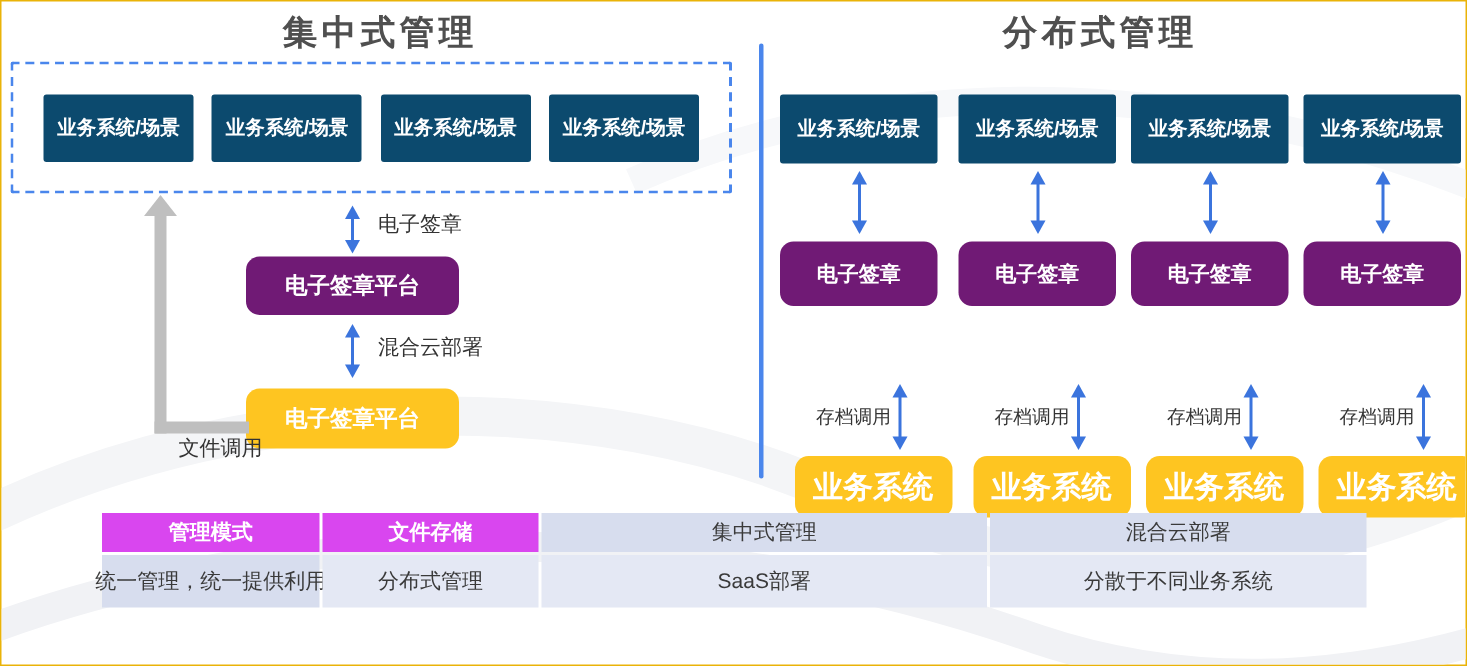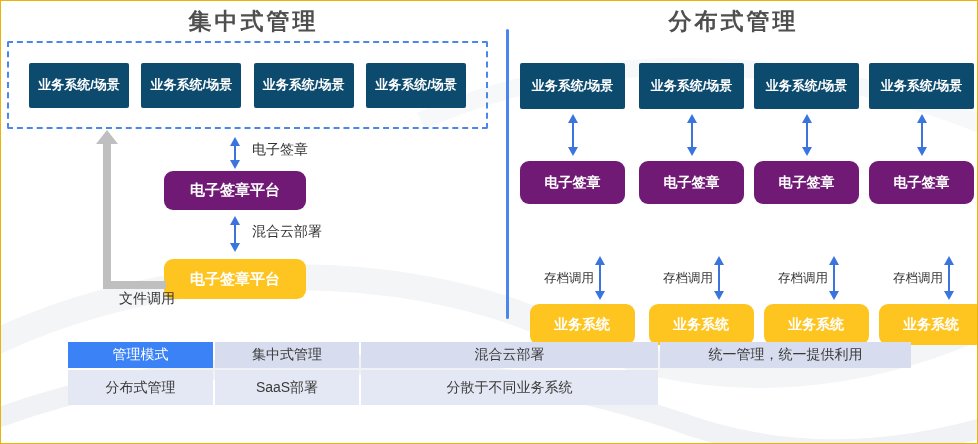--- a/index.html
+++ b/index.html
@@ -65,41 +65,41 @@
 
   
   .rcol { position:absolute; top:62px; width:105px; display:flex; flex-direction:column; align-items:center; }
   .rcol .blue-box { width:105px; height:46px; }
   .rcol .gap1 { height:52px; display:flex; align-items:center; justify-content:center; }
   .rcol .gap1 .darrow { height:36px; }
   .rcol .orange-box { width:105px; height:43px; font-size:14px; }
   .rcol .call-row { height:52px; display:flex; align-items:center; justify-content:center; gap:5px;margin-top:48px; }
   .rcol .call-row .call-label { font-size:12.5px; color:#333; white-space:nowrap; }
   .rcol .call-row .darrow { height:38px; }
-  .rcol .yellow-box { width:105px; height:41px; font-size:14px;margin-left:19px; }
+  .rcol .yellow-box { width:105px; height:41px; font-size:20px;margin-left:19px; }
 
   
   .l-esign  { position:absolute; left:163px; top:170px; width:142px; height:39px; font-size:15px; }
   .l-arch   { position:absolute; left:163px; top:258px; width:142px; height:40px; font-size:15px; }
   .l-arrow1 { position:absolute; left:233px; top:139px; height:26px; }
   .l-arrow2 { position:absolute; left:233px; top:218px; height:30px; }
 
   
   .cmp-table {
     position:absolute; left:67px; top:341px; width:843px;
     display:grid;
     grid-template-columns:145px 144px 297px 251px;
     grid-template-rows:26px 35px 33px;
     gap:2px;
   }
   .cmp-table .cell {
     display:flex; align-items:center; justify-content:center;
     font-size:14px; color:#3a3a3a; white-space:nowrap;
   }
-  .cmp-table .th { background:#3b82f6; color:#ffffff; font-weight:normal; }
+  .cmp-table .th { background:#d946ef; color:#ffffff; font-weight:bold; }
   .cmp-table .r1 { background:#d7ddee; }
   .cmp-table .r2 { background:#e4e8f4; }
 </style>
 </head>
 <body>
 
 <div class="stage">
 
   <svg class="waves" width="978" height="444" viewBox="0 0 978 444">
     <path d="M-60,370 C140,250 400,255 560,330 C710,400 880,385 1040,295" stroke="#f4f5f7" stroke-width="26" fill="none"></path>
@@ -184,20 +184,21 @@
       <div class="orange-box">电子签章</div>
       <div class="call-row">
         <span class="call-label">存档调用</span>
         <div class="darrow"></div>
       </div>
       <div class="yellow-box">业务系统</div>
     </div>
 
     <div class="cmp-table">
       <div class="cell th">管理模式</div>
+      <div class="cell th">文件存储</div>
 
       <div class="cell r1">集中式管理</div>
       <div class="cell r1">混合云部署</div>
       <div class="cell r1">统一管理，统一提供利用</div>
 
       <div class="cell r2">分布式管理</div>
       <div class="cell r2">SaaS部署</div>
       <div class="cell r2">分散于不同业务系统</div>
     </div>
 

